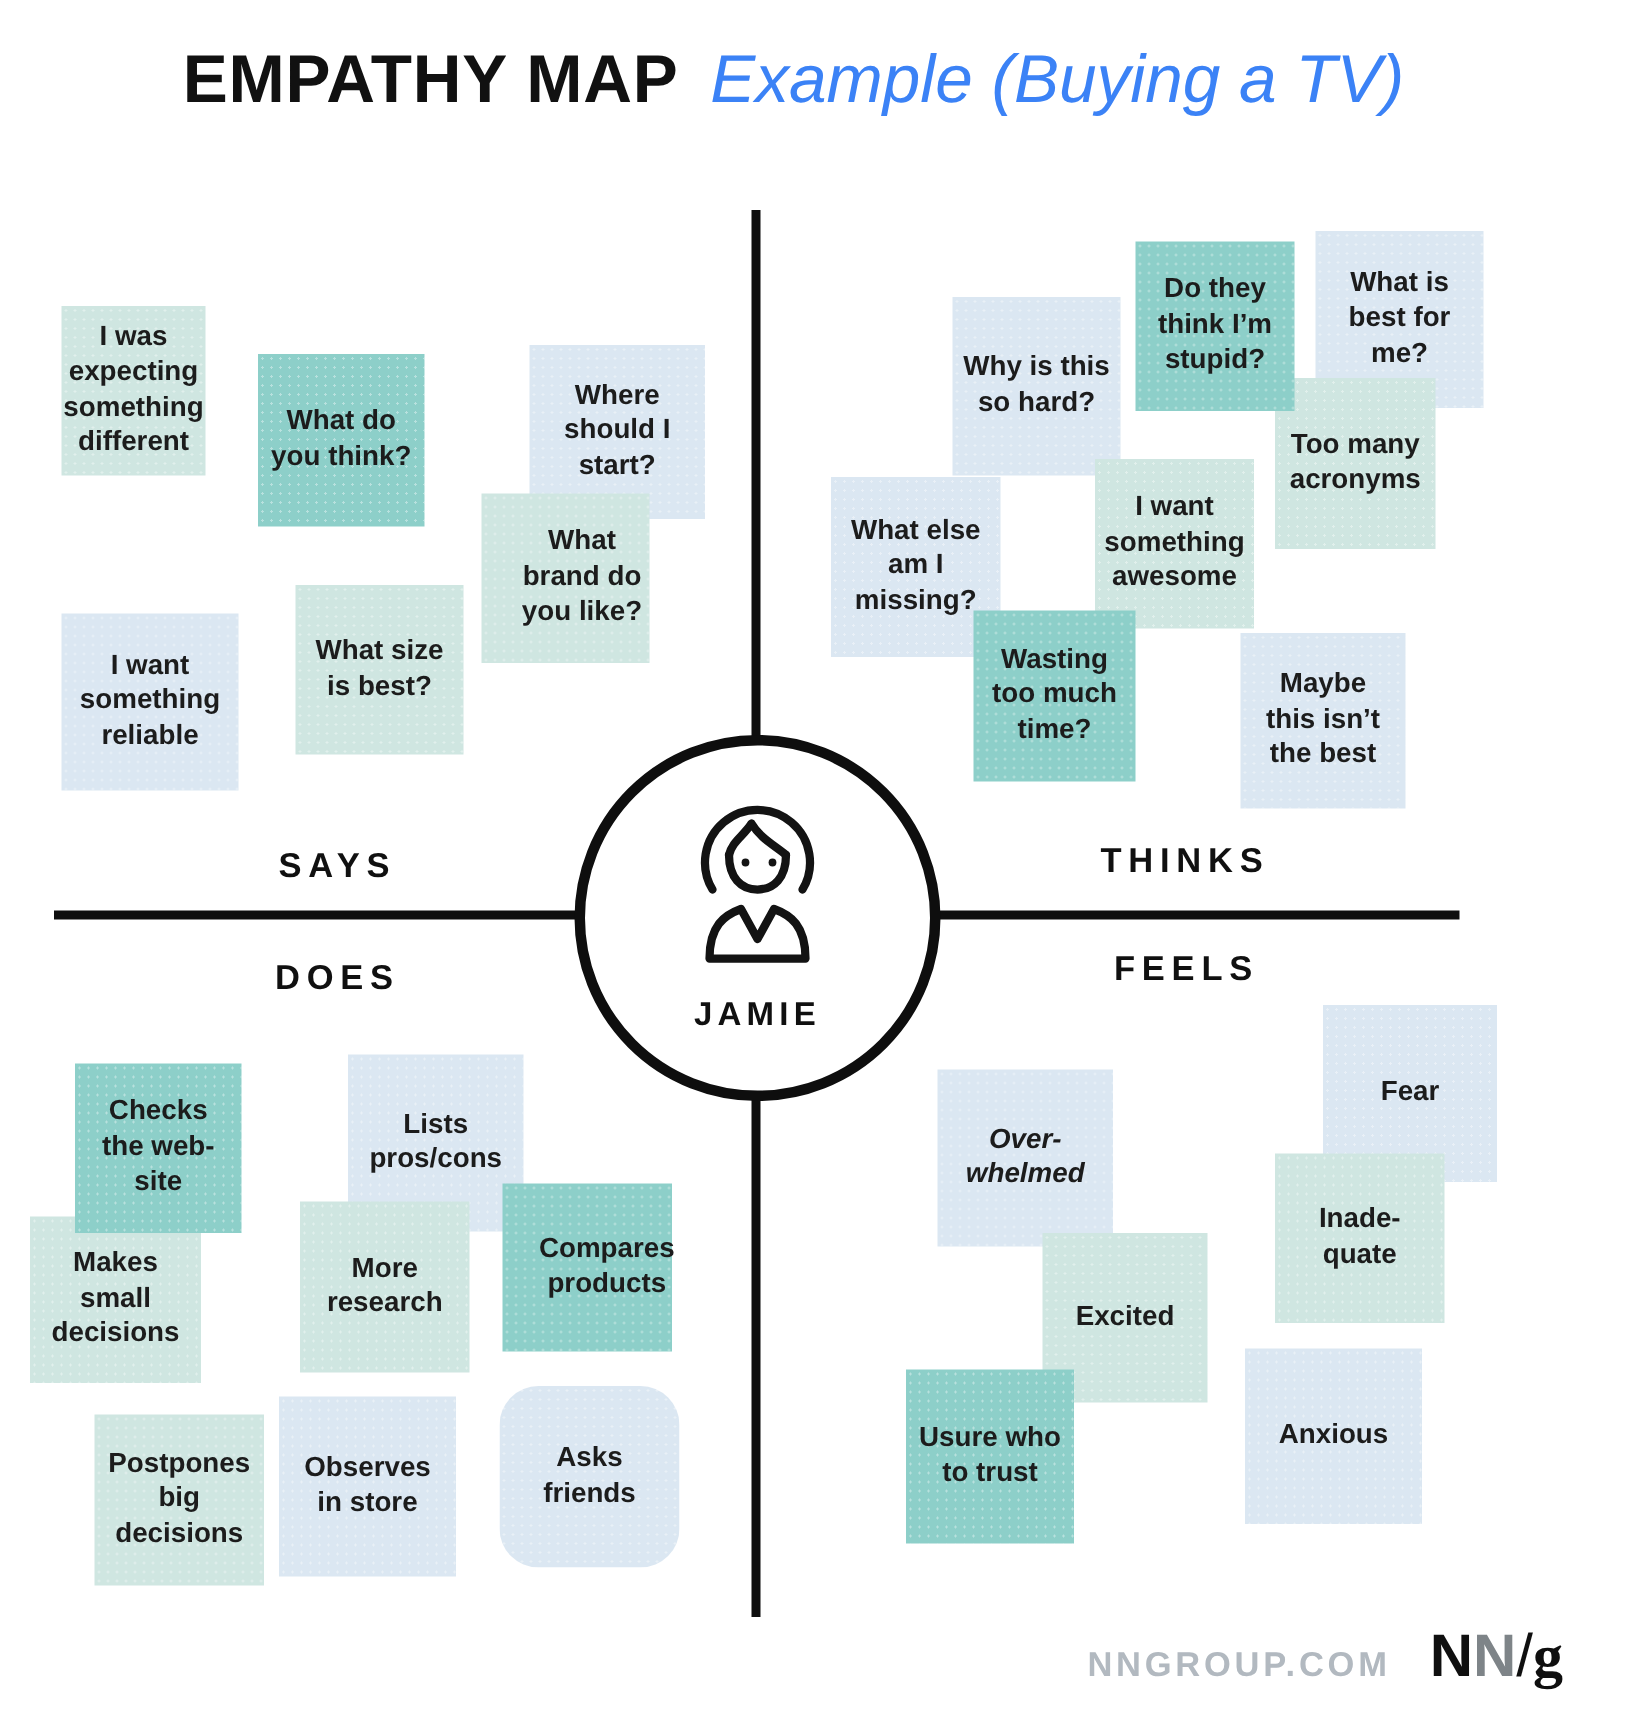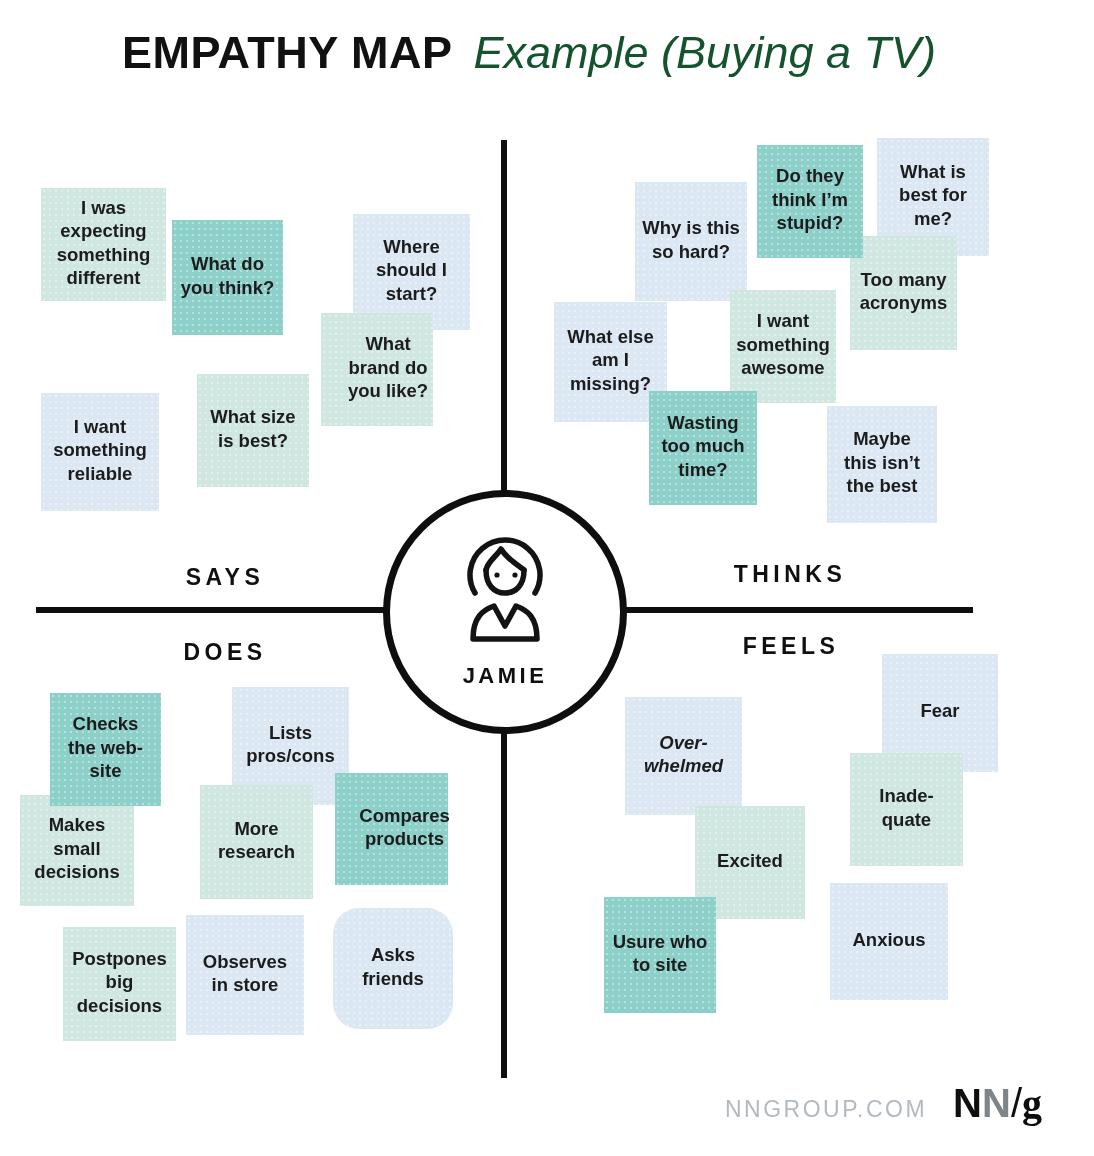--- a/index.html
+++ b/index.html
@@ -7,21 +7,21 @@
     position:relative; width:1094px; height:1156px; background:#ffffff;
     font-family:"Liberation Sans", sans-serif; overflow:hidden;
   }
 
   
   .title {
     position:absolute; top:30px; left:529px; transform:translateX(-50%);
     white-space:nowrap; font-size:45px; line-height:1; color:#111;
   }
   .title .main { font-weight:800; letter-spacing:0.5px; }
-  .title .sub  { font-style:italic; font-weight:400; color:#14532d; margin-left:21px; }
+  .title .sub  { font-style:italic; font-weight:400; color:#3b82f6; margin-left:21px; }
 
   
   .axis { position:absolute; background:#0e0e0e; z-index:2; }
   .axis-h { left:36px;  top:607px; width:937px; height:6px; }
   .axis-v { left:501px; top:140px; width:6px;  height:938px; }
 
   
   .qlabel {
     position:absolute; transform:translate(-50%,-50%); z-index:3;
     font-weight:800; font-size:23px; letter-spacing:4.5px; color:#101010;
@@ -34,41 +34,42 @@
   
   .notes-layer { position:absolute; inset:0; z-index:1; }
   .note {
     position:absolute; box-sizing:border-box;
     display:flex; align-items:center; justify-content:center;
     text-align:center; white-space:pre-line;
     font-size:18.5px; font-weight:700; line-height:1.27; color:#1c1c1c;
     padding:6px 2px 10px 2px;
     background-image: radial-gradient(rgba(255,255,255,0.38) 0.8px, rgba(255,255,255,0) 0.9px);
     background-size:6px 6px;
+    margin-top:16px;
   }
 
   
   .persona {
     position:absolute; left:383px; top:490px; width:244px; height:244px;
     box-sizing:border-box; border-radius:50%;
     background:#ffffff; border:7px solid #0e0e0e; z-index:10;
     display:flex; flex-direction:column; align-items:center;gap:12px;
   }
   .persona-icon-wrap { margin-top:26px; width:104px; height:122px; }
   .persona-name {
     margin-top:6px; font-size:22px; font-weight:800;
     letter-spacing:3.5px; color:#101010;
   }
 
   
   .footer {
     position:absolute; top:1080px; right:52px; z-index:3;
     display:flex; align-items:baseline; gap:26px;
   }
-  .footer .site { font-size:23px; font-weight:400; letter-spacing:2.5px; color:#b2b9c0; }
+  .footer .site { font-size:23px; font-weight:700; letter-spacing:2.5px; color:#b2b9c0; }
   .footer .logo { font-size:40px; font-weight:800; color:#0f0f0f; letter-spacing:0; }
   .footer .logo .n2 { color:#7e8488; }
   .footer .logo .slash { font-weight:400; }
   .footer .logo .g { font-family:"Liberation Serif", serif; font-weight:600; }
 </style>
 </head>
 <body>
 
 <div class="canvas">
 
@@ -78,21 +79,21 @@
 
   <div class="axis axis-h"></div>
   <div class="axis axis-v"></div>
 
   <div class="qlabel qlabel-says">SAYS</div>
   <div class="qlabel qlabel-thinks">THINKS</div>
   <div class="qlabel qlabel-does">DOES</div>
   <div class="qlabel qlabel-feels">FEELS</div>
 
   <div class="notes-layer">
-      <div class="note" style="left: 41px; top: 188px; width: 125px; height: 113px; z-index: 1; background-color: rgb(207, 230, 225);">I was
+      <div class="note" style="left: 41px; top: 188px; width: 96px; height: 113px; z-index: 1; background-color: rgb(207, 230, 225);">I was
 expecting
 something
 different</div>
       <div class="note" style="left: 172px; top: 220px; width: 111px; height: 115px; z-index: 2; background-color: rgb(141, 207, 201);">What do
 you think?</div>
       <div class="note" style="left: 353px; top: 214px; width: 117px; height: 116px; z-index: 1; background-color: rgb(219, 231, 242);">Where
 should I
 start?</div>
       <div class="note" style="left: 321px; top: 313px; width: 112px; height: 113px; z-index: 2; background-color: rgb(207, 230, 225); padding-left: 24px;">What
 brand do
@@ -143,21 +144,21 @@
 in store</div>
       <div class="note" style="left: 333px; top: 908px; width: 120px; height: 121px; z-index: 1; background-color: rgb(219, 231, 242); border-radius: 26px;">Asks
 friends</div>
       <div class="note" style="left: 625px; top: 697px; width: 117px; height: 118px; z-index: 1; background-color: rgb(219, 231, 242); font-style: italic;">Over-
 whelmed</div>
       <div class="note" style="left: 882px; top: 654px; width: 116px; height: 118px; z-index: 1; background-color: rgb(219, 231, 242);">Fear</div>
       <div class="note" style="left: 850px; top: 753px; width: 113px; height: 113px; z-index: 2; background-color: rgb(207, 230, 225);">Inade-
 quate</div>
       <div class="note" style="left: 695px; top: 806px; width: 110px; height: 113px; z-index: 2; background-color: rgb(207, 230, 225);">Excited</div>
       <div class="note" style="left: 604px; top: 897px; width: 112px; height: 116px; z-index: 3; background-color: rgb(141, 207, 201);">Usure who
-to site</div>
+to trust</div>
       <div class="note" style="left: 830px; top: 883px; width: 118px; height: 117px; z-index: 1; background-color: rgb(219, 231, 242);">Anxious</div>
     </div>
 
   <div class="persona">
     <div class="persona-icon-wrap">
       <svg viewBox="0 0 104 122" width="104" height="122" fill="none" stroke="#131313" stroke-width="5.5" stroke-linecap="round" stroke-linejoin="round">
 
         <path d="M 22 70 A 35 35 0 1 1 82 70"></path>
 
         <path d="M 33 47 C 33 62 41 70 52 70 C 63 70 71 62 71 47"></path>

